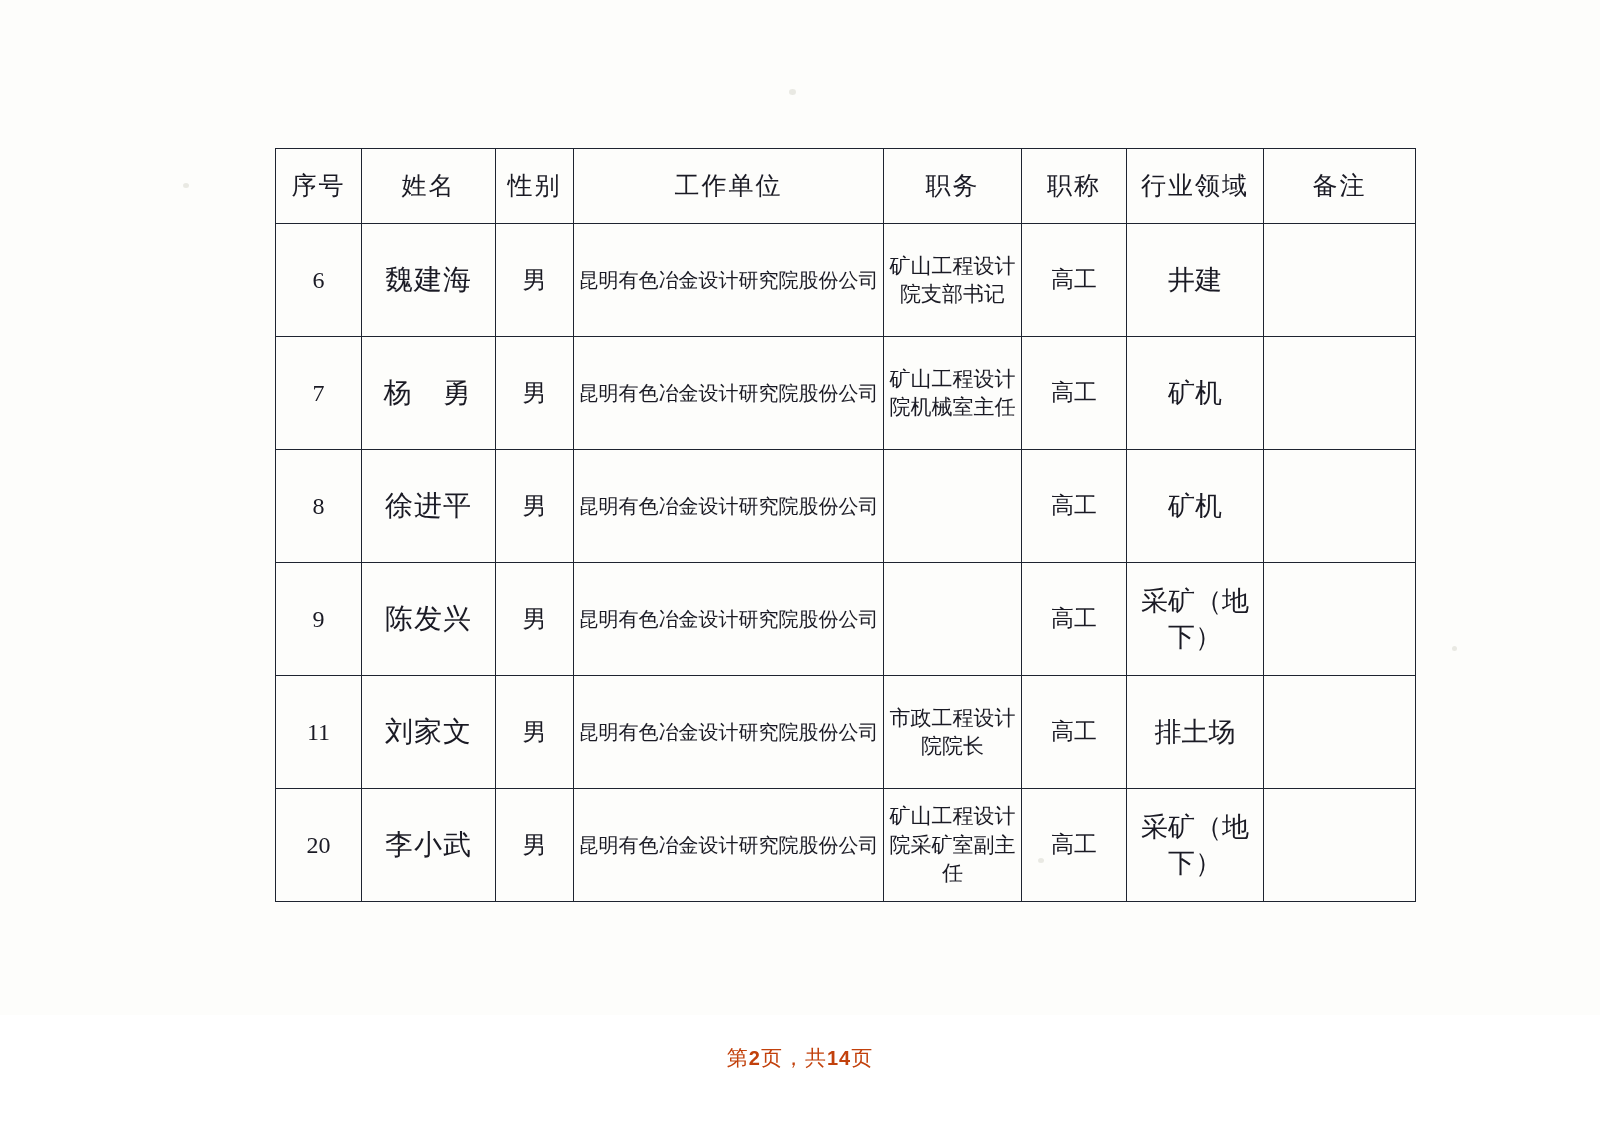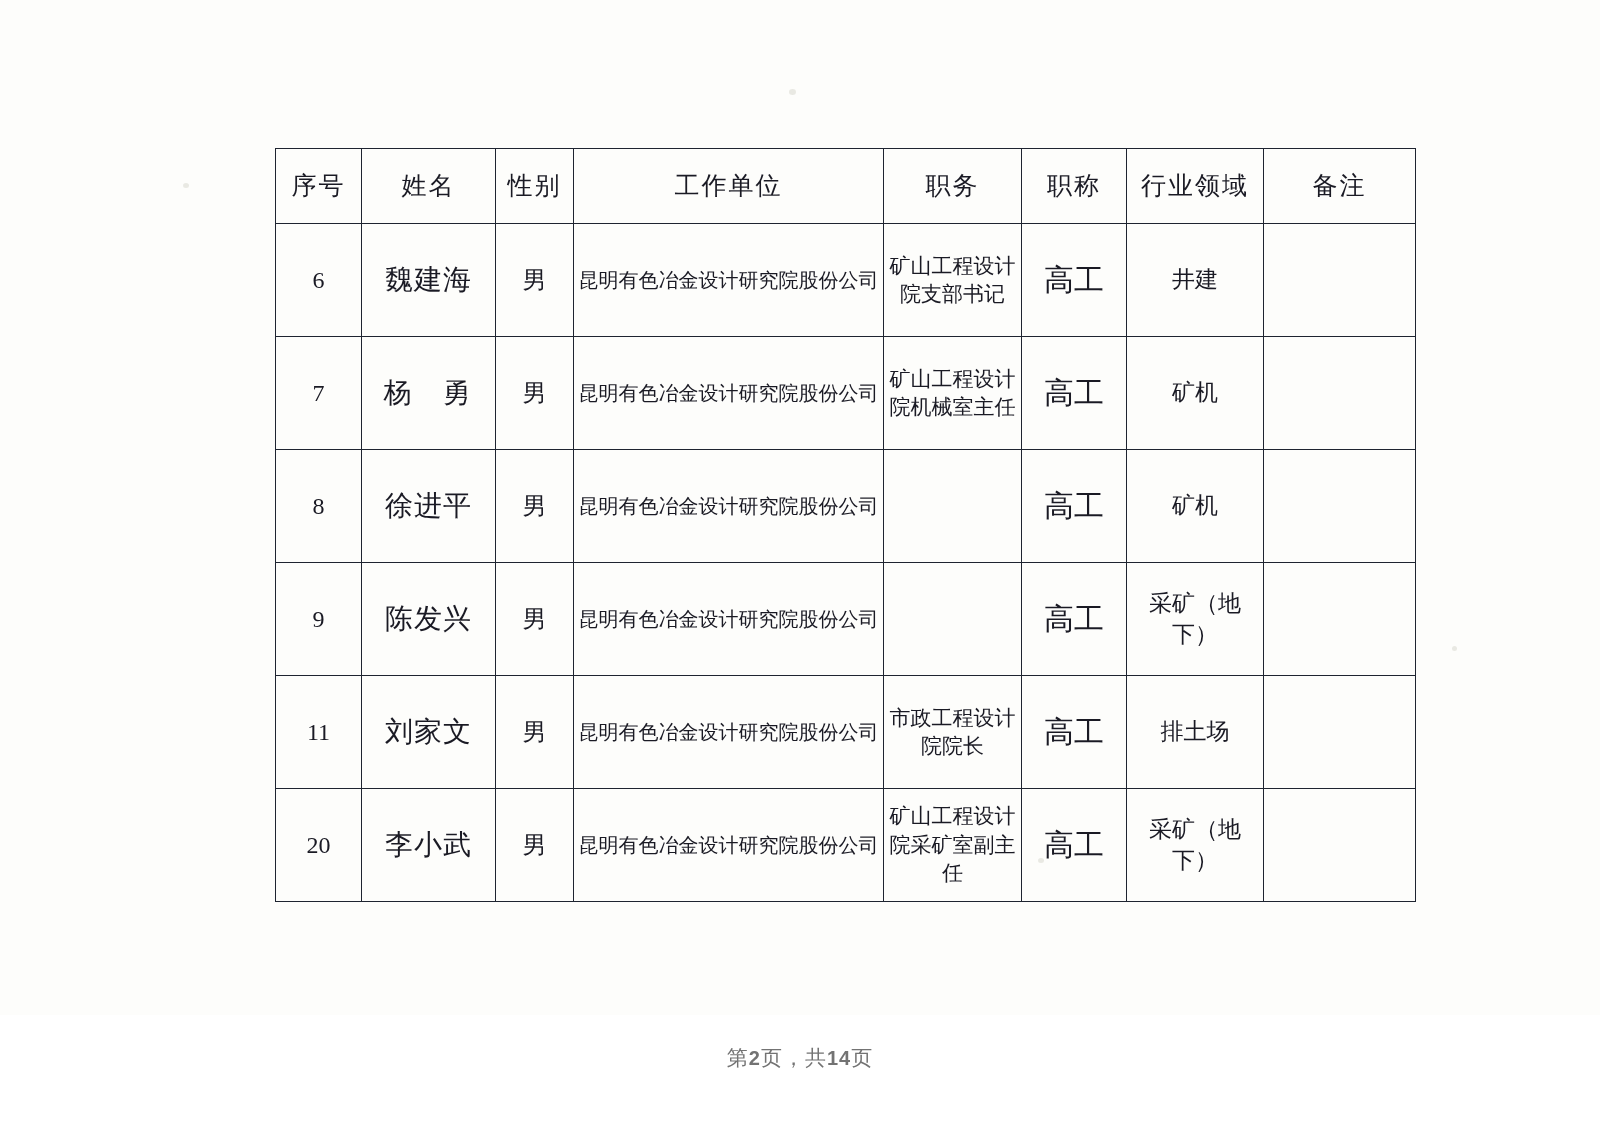--- a/index.html
+++ b/index.html
@@ -66,32 +66,32 @@
   col.c-title { width: 105px; }
   col.c-field { width: 137px; }
   col.c-note  { width: 152px; }
 
   .cell-idx { font-size: 24px; font-family: "Liberation Serif", serif; }
   .cell-name { font-size: 28px; letter-spacing: 1px; }
   .cell-name.spaced { letter-spacing: 12px; padding-left: 12px; }
   .cell-sex { font-size: 24px; }
   .cell-org { font-size: 20px; line-height: 1.45; padding: 4px 10px; }
   .cell-post { font-size: 21px; line-height: 1.45; }
-  .cell-title { font-size: 30px; }
-  .cell-field { font-size: 23px; line-height: 1.4; }
+  .cell-title { font-size: 23px; }
+  .cell-field { font-size: 27px; line-height: 1.4; }
 
   .footer {
     position: absolute;
     left: 0;
     top: 1044px;
     width: 1600px;
     text-align: center;
     font-size: 21px;
     letter-spacing: 1px;
-    color: #737373;
+    color: #c2410c;
     font-family: "Liberation Serif", serif;
   }
   .footer .num {
     font-family: "Liberation Sans", sans-serif;
     font-weight: bold;
     font-size: 20px;
   }
   .footer span { display: inline; }
 </style>
 </head>

